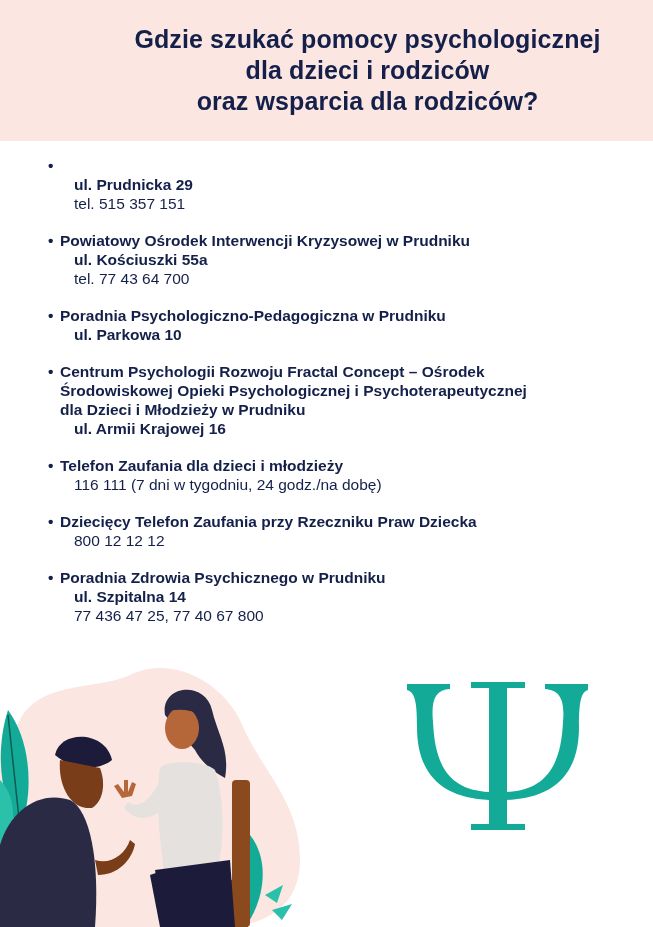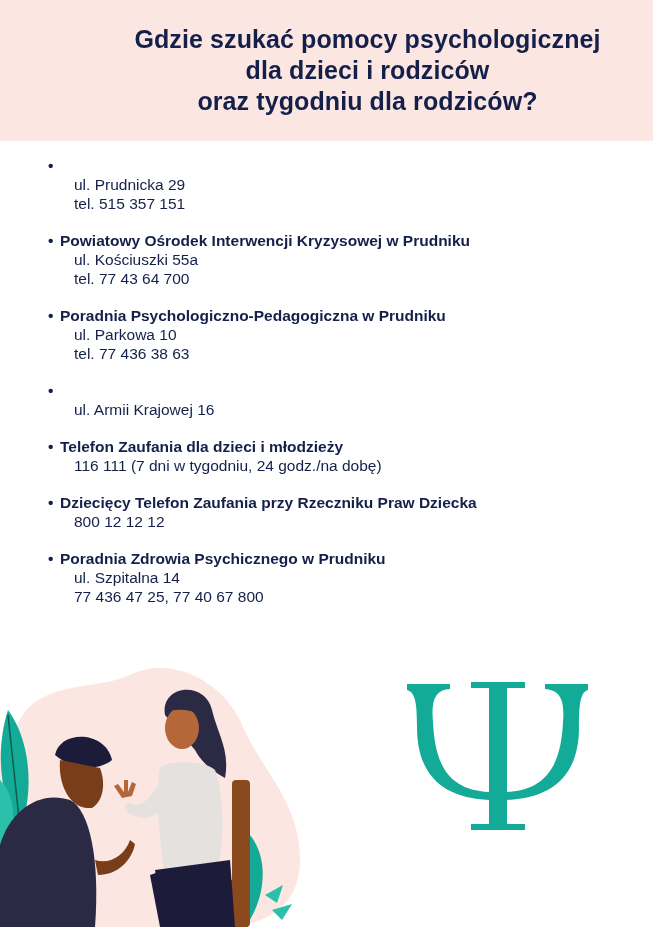--- a/index.html
+++ b/index.html
@@ -17,34 +17,34 @@
     .header .line {
       font-weight: bold; font-size: 25px; line-height: 31px; color: #14204a;
       text-align: center; letter-spacing: 0.1px;
     }
     .list { position: absolute; left: 48px; top: 156px; width: 560px; }
     .entry { margin-bottom: 18px; }
     .title-row { display: flex; }
     .bullet { font-weight: bold; font-size: 15.5px; line-height: 19px; width: 12px; flex: none; }
     .name { font-weight: bold; font-size: 15.5px; line-height: 19px; }
     .sub { padding-left: 26px; font-size: 15.5px; line-height: 19px; }
-    .sub.addr { font-weight: normal; }
+    .sub.addr { font-weight: bold; }
     .sub.tel { font-weight: normal; }
     .illus { position: absolute; left: 0; top: 660px; width: 340px; height: 267px; }
     .psi {
       position: absolute; left: 405px; top: 672px; width: 185px; height: 165px;
     }
   </style>
 </head>
 <body>
 
 <div class="header">
   <div class="line">Gdzie szukać pomocy psychologicznej</div>
   <div class="line">dla dzieci i rodziców</div>
-  <div class="line">oraz tygodniu dla rodziców?</div>
+  <div class="line">oraz wsparcia dla rodziców?</div>
 </div>
 
 <div class="list">
 
   <div class="entry">
     <div class="title-row">
         <span class="bullet">•</span>
       </div>
     <div class="sub addr">ul. Prudnicka 29</div>
     <div class="sub tel">tel. 515 357 151</div>
@@ -58,26 +58,30 @@
     <div class="sub addr">ul. Kościuszki 55a</div>
     <div class="sub tel">tel. 77 43 64 700</div>
   </div>
 
   <div class="entry">
     <div class="title-row">
         <span class="bullet">•</span>
         <span class="name">Poradnia Psychologiczno-Pedagogiczna w Prudniku</span>
       </div>
     <div class="sub addr">ul. Parkowa 10</div>
-    <div class="sub tel">tel. 77 436 38 63</div>
   </div>
 
   <div class="entry">
     <div class="title-row">
         <span class="bullet">•</span>
+      <div>
+        <div class="name">Centrum Psychologii Rozwoju Fractal Concept – Ośrodek</div>
+        <div class="name">Środowiskowej Opieki Psychologicznej i Psychoterapeutycznej</div>
+        <div class="name">dla Dzieci i Młodzieży w Prudniku</div>
+      </div>
     </div>
     <div class="sub addr">ul. Armii Krajowej 16</div>
   </div>
 
   <div class="entry">
     <div class="title-row">
         <span class="bullet">•</span>
         <span class="name">Telefon Zaufania dla dzieci i młodzieży</span>
       </div>
     <div class="sub tel">116 111 (7 dni w tygodniu, 24 godz./na dobę)</div>

